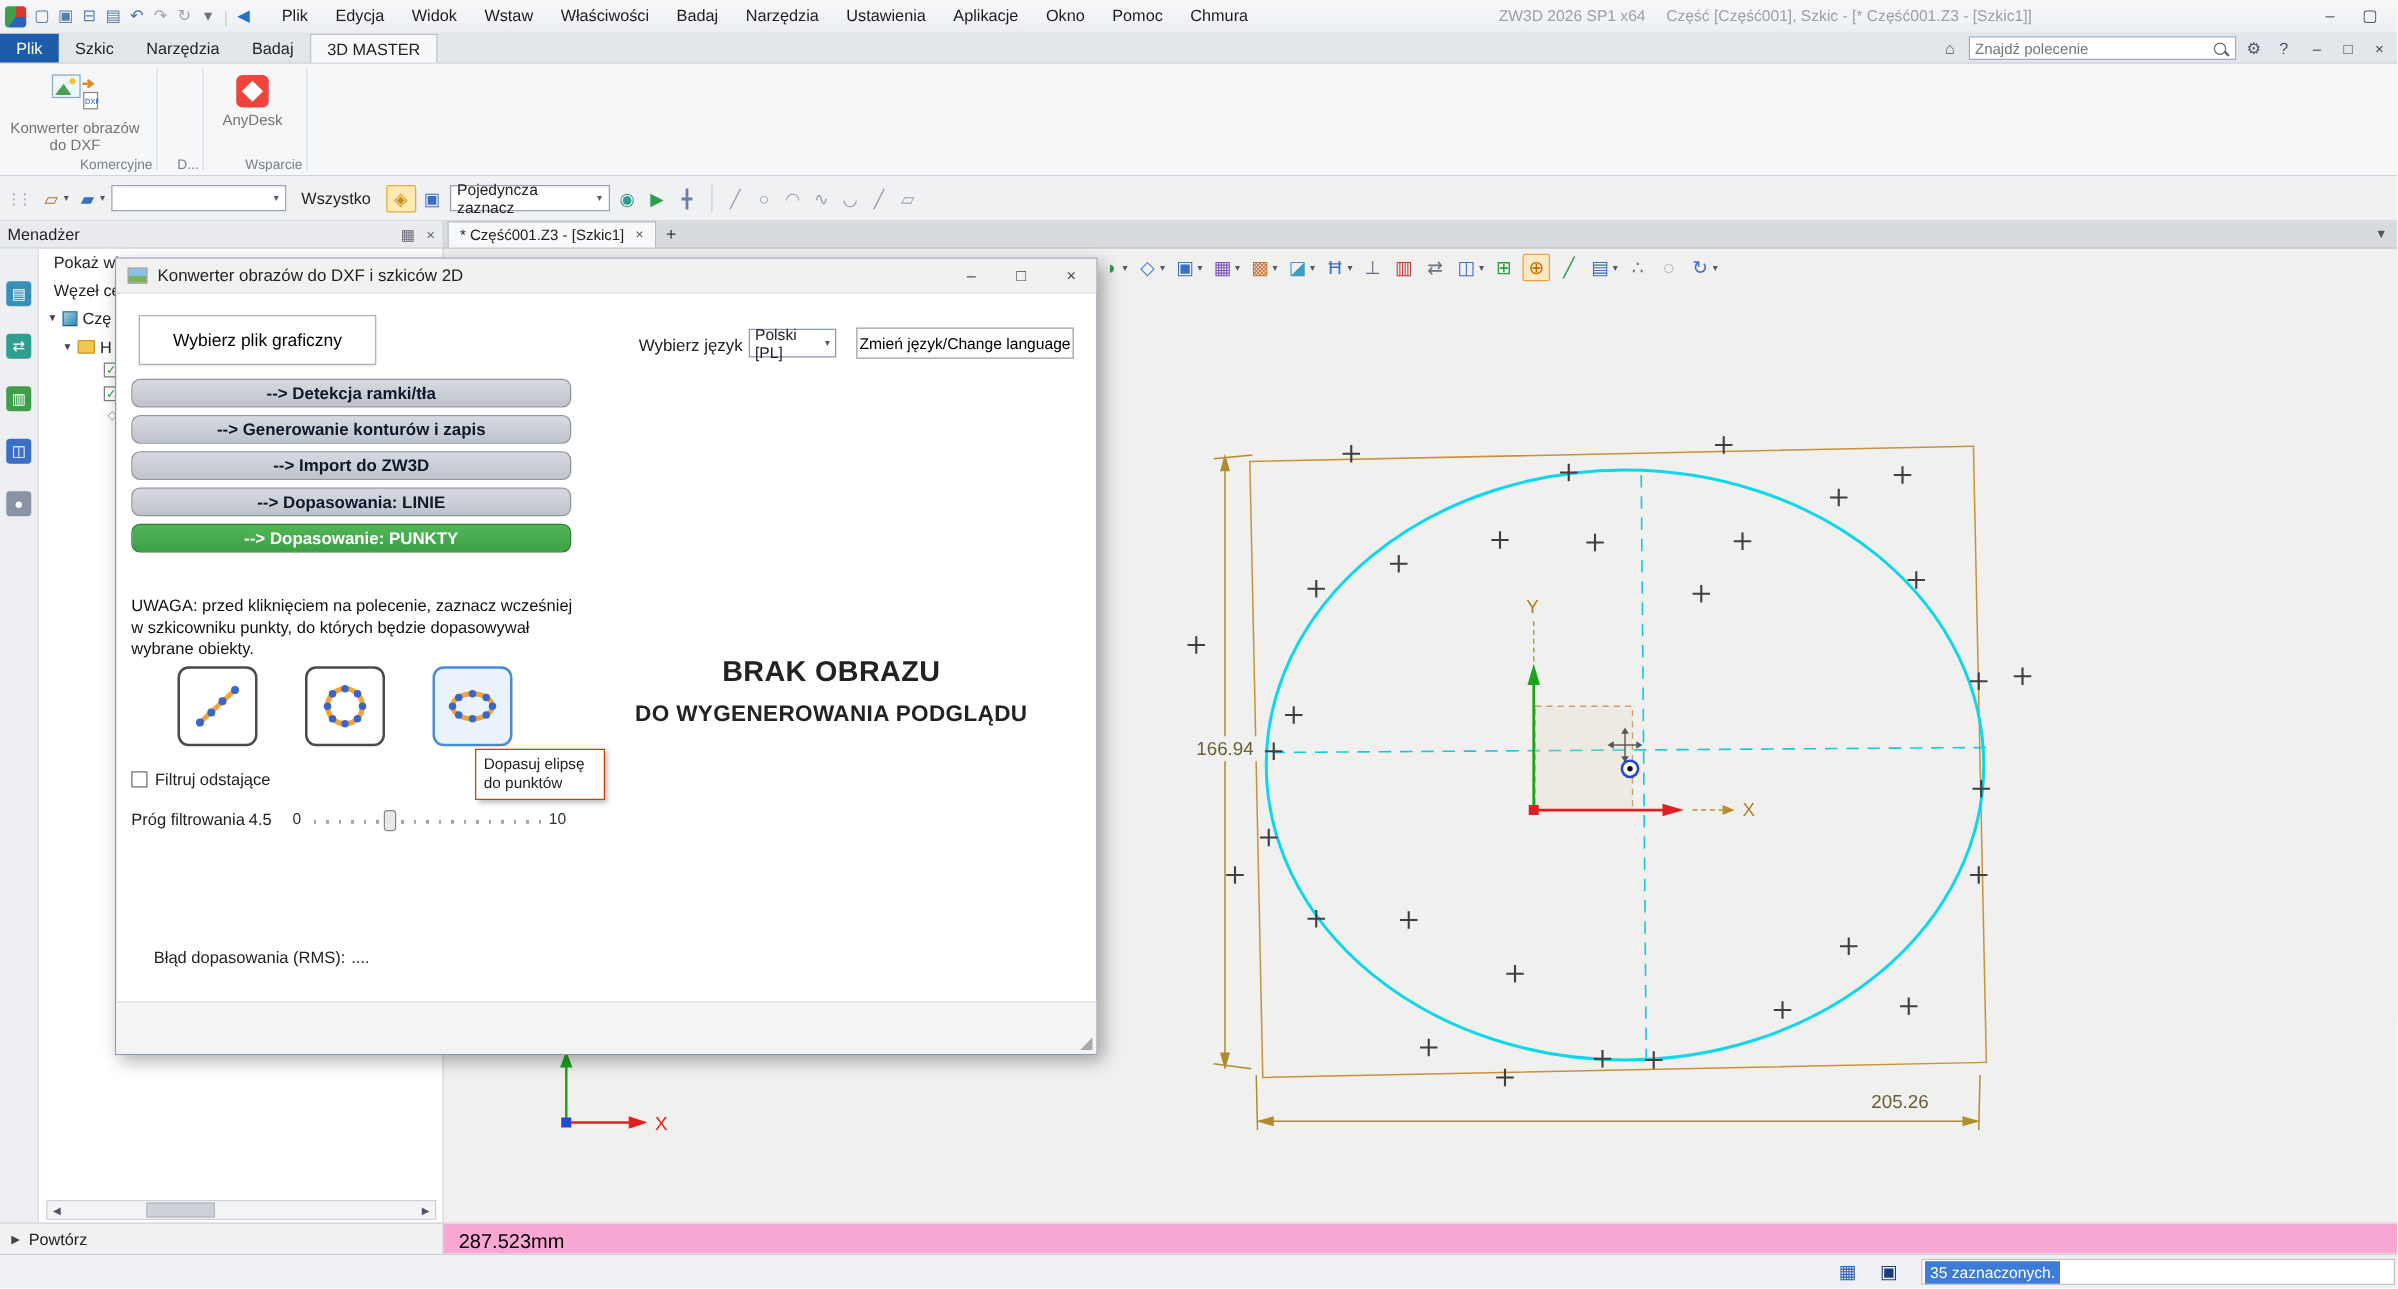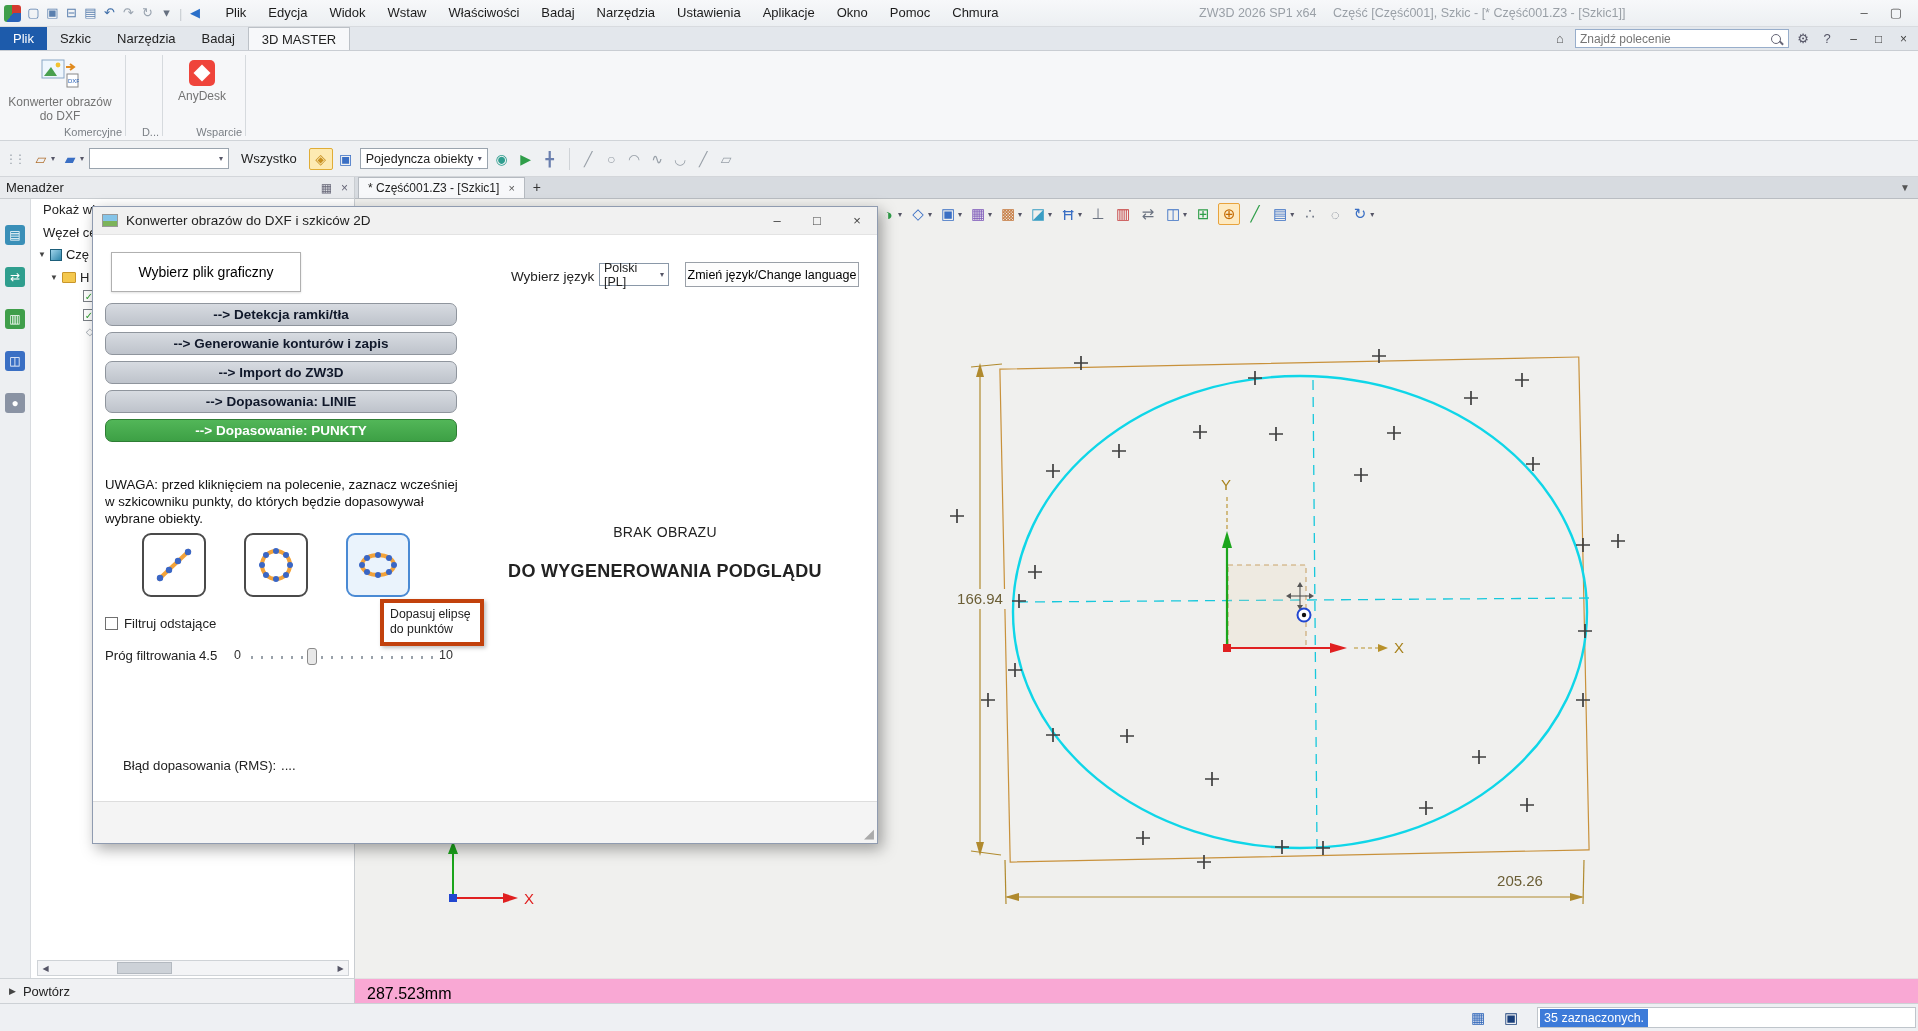--- a/index.html
+++ b/index.html
@@ -117,32 +117,32 @@
 .lang-label{position:absolute;left:418px;top:62px;font-size:13.5px}
 .lang-select{position:absolute;left:506px;top:56px;width:70px;height:23px;border:1px solid #8a98a8;background:#fff;font-size:12.5px;display:flex;align-items:center;padding:0 4px}
 .lang-select .caret{margin-left:auto}
 .btn-lang{position:absolute;left:592px;top:55px;width:174px;height:25px;background:#fdfdfd;border:1px solid #9aa0a8;font-size:12.5px;font-family:inherit}
 .steps{position:absolute;left:12px;top:96px;width:352px;display:flex;flex-direction:column;gap:6px}
 .step-btn{height:23px;border-radius:7px;border:1px solid #8f959d;background:linear-gradient(#d7dbe1,#bec3cb);font-weight:bold;font-size:13.5px;color:#10182a;font-family:inherit;text-align:center}
 .step-btn.green{background:linear-gradient(#52b658,#3da045);border-color:#2e7d34;color:#fff}
 .warning{position:absolute;left:12px;top:270px;width:354px;font-size:13.2px;line-height:1.28;color:#111}
 .fit-btn{position:absolute;top:326px;width:64px;height:64px;background:#fff;border:2px solid #4a4a4a;border-radius:9px;display:flex;align-items:center;justify-content:center}
 .fit-btn.sel{border-color:#4a8ad4;background:#eaf3fc}
-.tooltip{position:absolute;left:287px;top:392px;width:104px;background:#fff;border:4px solid #c2410c;box-shadow:2px 2px 4px rgba(0,0,0,.25);font-size:12.3px;padding:4px 6px;line-height:1.25;z-index:5}
+.tooltip{position:absolute;left:287px;top:392px;width:104px;background:#fff;border:1px solid #c2410c;box-shadow:2px 2px 4px rgba(0,0,0,.25);font-size:12.3px;padding:4px 6px;line-height:1.25;z-index:5}
 .chk-row{position:absolute;left:12px;top:409px;display:flex;align-items:center;gap:6px;font-size:13.2px}
 .chk-box{width:13px;height:13px;border:1px solid #707070;background:#fff}
 .sl-label{position:absolute;left:12px;top:441px;font-size:13.2px}
 .sl-val{position:absolute;left:106px;top:441px;font-size:13.2px}
 .sl-min{position:absolute;left:141px;top:441px;font-size:12.5px;color:#333}
 .sl-track{position:absolute;left:158px;top:449px;width:184px;height:3px;background:repeating-linear-gradient(to right,#9aa2aa 0 2px,transparent 2px 10px)}
 .sl-thumb{position:absolute;left:214px;top:441px;width:10px;height:17px;background:#e8e8e8;border:1px solid #8a8a8a;border-radius:3px}
 .sl-max{position:absolute;left:346px;top:441px;font-size:12.5px;color:#333}
 .rms-label{position:absolute;left:30px;top:551px;font-size:13.2px}
 .rms-val{position:absolute;left:188px;top:551px;font-size:13.2px}
-.pv1{position:absolute;left:397px;top:317px;width:350px;text-align:center;font-size:14px;font-weight:normal;letter-spacing:.3px}
+.pv1{position:absolute;left:397px;top:317px;width:350px;text-align:center;font-size:23px;font-weight:bold;letter-spacing:.3px}
 .pv2{position:absolute;left:372px;top:354px;width:400px;text-align:center;font-size:18px;font-weight:bold;letter-spacing:.3px}
 .dlg-footer{position:absolute;left:0;bottom:0;height:42px;width:100%;background:#f4f4f4;border-top:1px solid #ddd}
 .resize-grip{position:absolute;right:3px;bottom:2px;color:#aaa;font-size:13px}
 </style>
 </head>
 <body>
 
 <div class="screen">
 
   <div class="titlebar">
@@ -256,21 +256,21 @@
     <span class="tb-label">Wszystko</span>
     <span class="tbgrp" id="tbmid">
         <span class="tb-icon hl">
           <span class="g" style="color: rgb(200, 144, 32);">◈</span>
         </span>
         <span class="tb-icon">
           <span class="g" style="color: rgb(58, 111, 196);">▣</span>
         </span>
       </span>
     <span class="tb-combo combo-curve">
-        <span>Pojedyncza obiekty</span>
+        <span>Pojedyncza zaznacz</span>
         <span class="caret">▾</span>
       </span>
     <span class="tbgrp" id="tbact">
         <span class="tb-icon">
           <span class="g" style="color: rgb(47, 158, 142);">◉</span>
         </span>
         <span class="tb-icon">
           <span class="g" style="color: rgb(47, 158, 73);">▶</span>
         </span>
         <span class="tb-icon">

